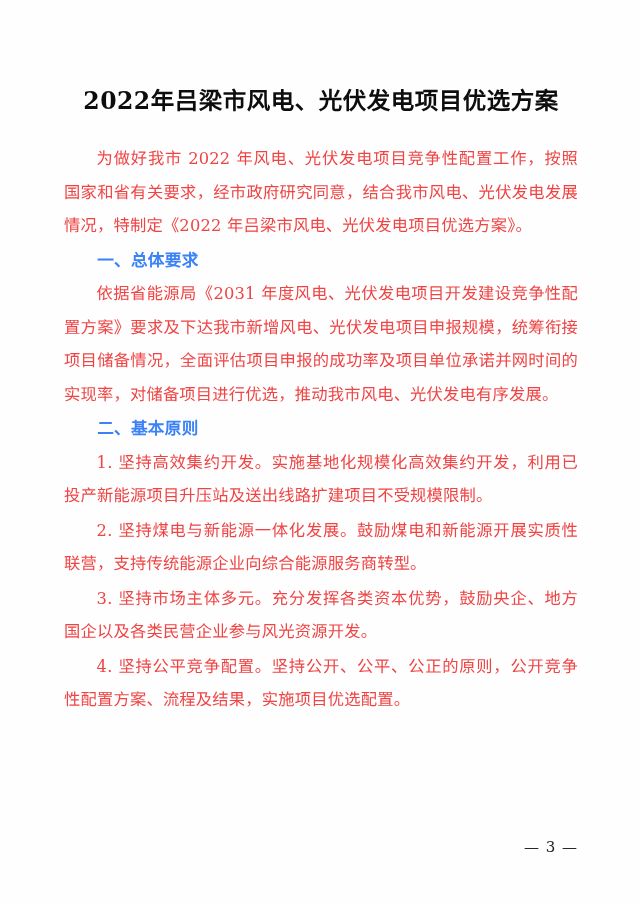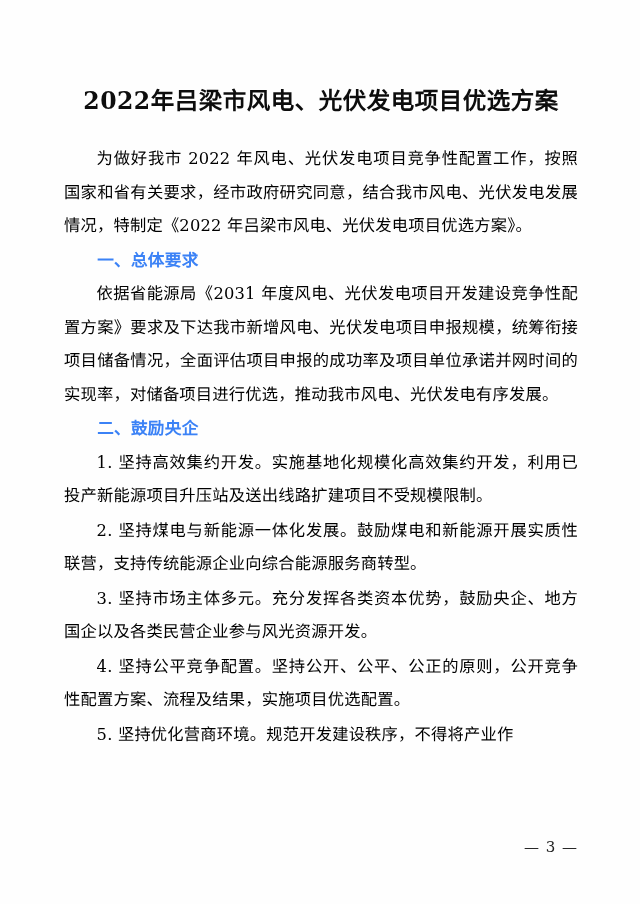--- a/index.html
+++ b/index.html
@@ -32,21 +32,21 @@
     font-family: "DejaVu Serif", "Liberation Serif", serif;
     white-space: nowrap;
   }
   .para {
     font-size: 16.3px;
     line-height: 33.5px;
     text-align: justify;
     text-justify: inter-ideograph;
     margin: 0 0 1px 0;
     text-indent: 2em;
-    color: #000000;
+    color: #ef4444;
     letter-spacing: 0.2px;
   }
   .heading {
     font-size: 16.6px;
     line-height: 33.5px;
     font-weight: 700;
     text-indent: 2em;
     margin: 0;
     color: #3b82f6;
     letter-spacing: 0.3px;
@@ -66,22 +66,21 @@
 </head>
 <body>
 
 <div class="page">
   <h1 class="doc-title">2022年吕梁市风电、光伏发电项目优选方案</h1>
 
   <div class="content">
     <p class="para">为做好我市 2022 年风电、光伏发电项目竞争性配置工作，按照国家和省有关要求，经市政府研究同意，结合我市风电、光伏发电发展情况，特制定《2022 年吕梁市风电、光伏发电项目优选方案》。</p>
     <p class="heading">一、总体要求</p>
     <p class="para">依据省能源局《2031 年度风电、光伏发电项目开发建设竞争性配置方案》要求及下达我市新增风电、光伏发电项目申报规模，统筹衔接项目储备情况，全面评估项目申报的成功率及项目单位承诺并网时间的实现率，对储备项目进行优选，推动我市风电、光伏发电有序发展。</p>
-    <p class="heading">二、鼓励央企</p>
+    <p class="heading">二、基本原则</p>
     <p class="para">1. 坚持高效集约开发。实施基地化规模化高效集约开发，利用已投产新能源项目升压站及送出线路扩建项目不受规模限制。</p>
     <p class="para">2. 坚持煤电与新能源一体化发展。鼓励煤电和新能源开展实质性联营，支持传统能源企业向综合能源服务商转型。</p>
     <p class="para">3. 坚持市场主体多元。充分发挥各类资本优势，鼓励央企、地方国企以及各类民营企业参与风光资源开发。</p>
     <p class="para">4. 坚持公平竞争配置。坚持公开、公平、公正的原则，公开竞争性配置方案、流程及结果，实施项目优选配置。</p>
-    <p class="para">5. 坚持优化营商环境。规范开发建设秩序，不得将产业作</p>
   </div>
 
   <div class="page-number">— 3 —</div>
 </div>
 
 </body></html>

